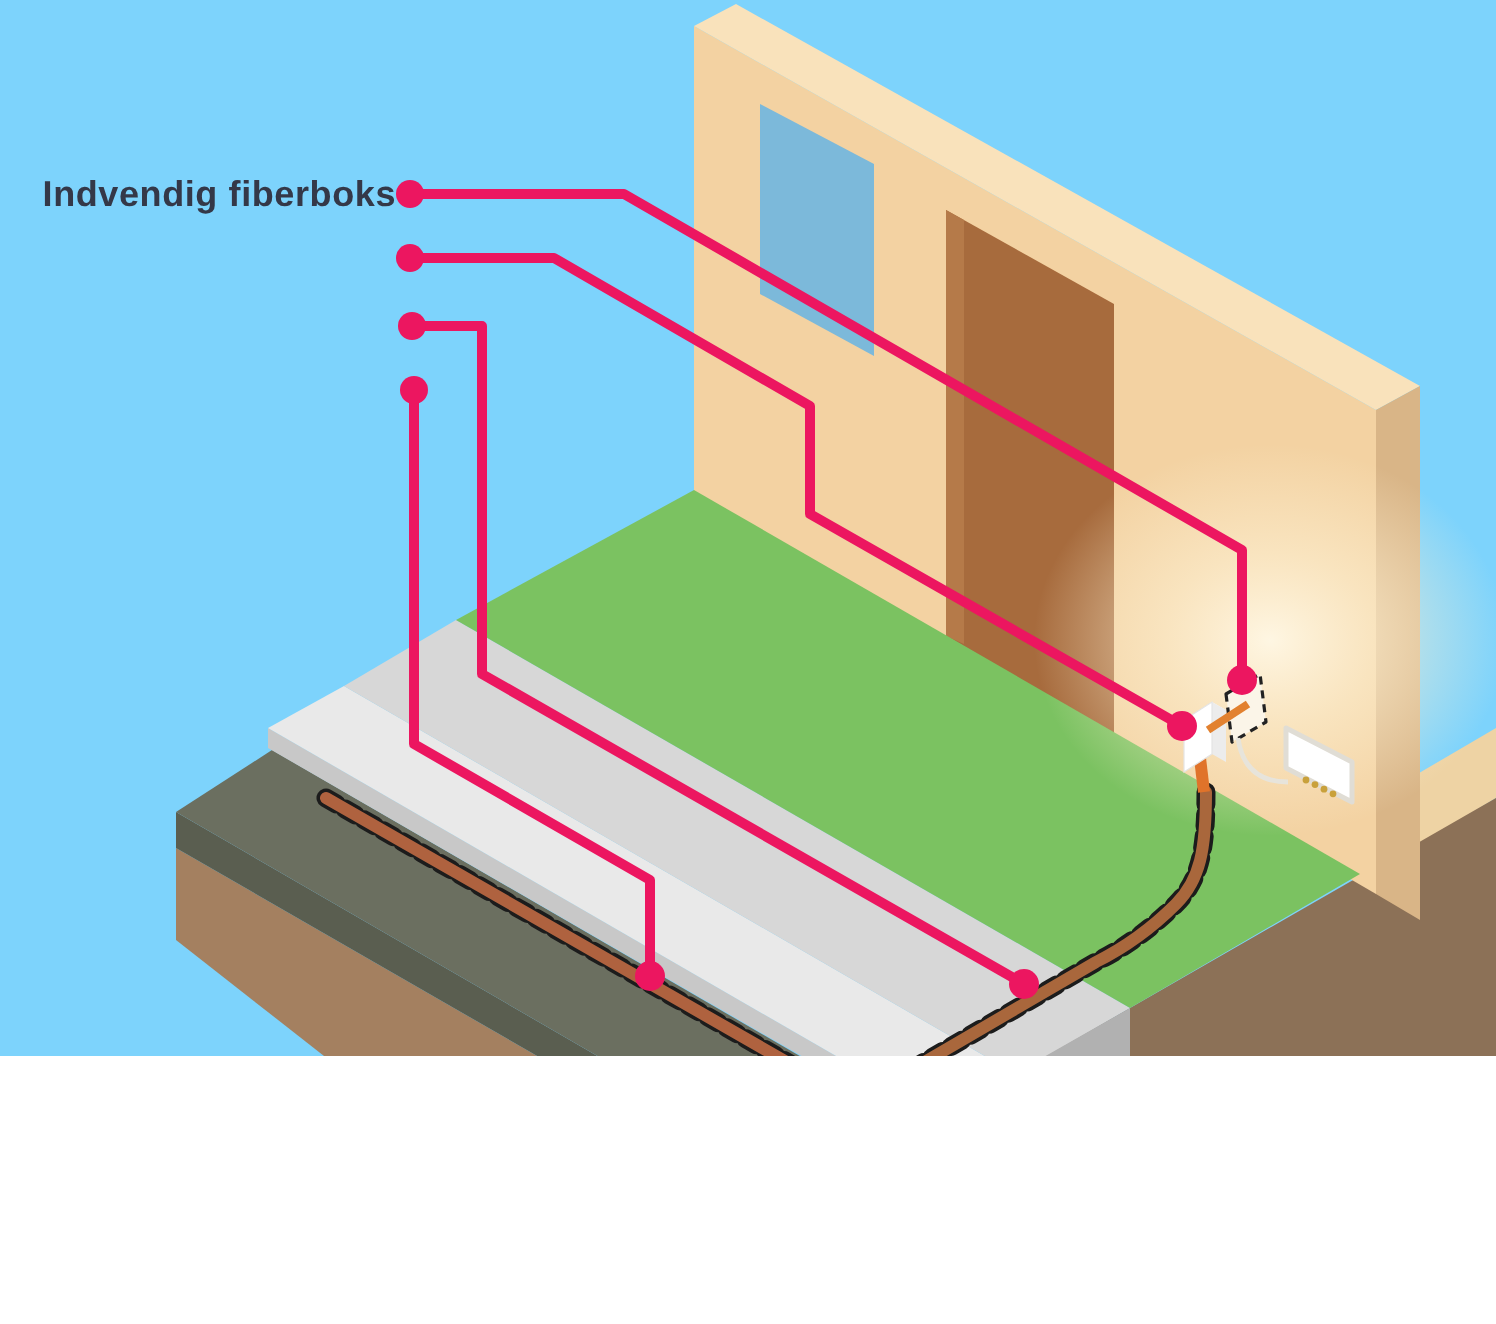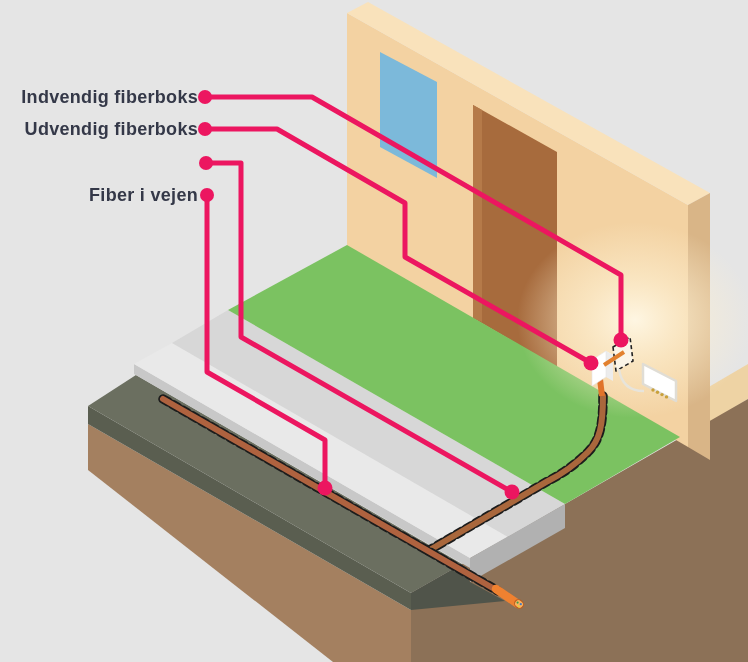--- a/index.html
+++ b/index.html
@@ -1,16 +1,16 @@
 <!DOCTYPE html>
 <html><head>
 <meta charset="utf-8">
 <style>
   html,body{margin:0;padding:0;background:#ffffff;}
-  .stage{position:relative;width:748px;height:662px;background:#e5e5e5;overflow:hidden;
+  .stage{position:relative;width:748px;height:528px;background:#7dd3fc;overflow:hidden;
          font-family:"Liberation Sans",sans-serif;}
   .stage svg{position:absolute;left:0;top:0;}
   .label{position:absolute;left:0;width:198px;text-align:right;
          font-size:18px;font-weight:700;letter-spacing:.3px;color:#343848;
          line-height:24px;white-space:nowrap;}
 </style>
 </head>
 <body>
 
 <div class="stage">
@@ -102,16 +102,14 @@
     <circle cx="206" cy="163" r="7"></circle>
     <circle cx="207" cy="195" r="7"></circle>
     <circle cx="621" cy="340" r="7.5"></circle>
     <circle cx="591" cy="363" r="7.5"></circle>
     <circle cx="512" cy="492" r="7.5"></circle>
     <circle cx="325" cy="488" r="7.5"></circle>
   </g>
 </svg>
 
 <div class="label" style="top:85px">Indvendig fiberboks</div>
-<div class="label" style="top:117px">Udvendig fiberboks</div>
-<div class="label" style="top:183px">Fiber i vejen</div>
 
 </div>
 
 </body></html>

